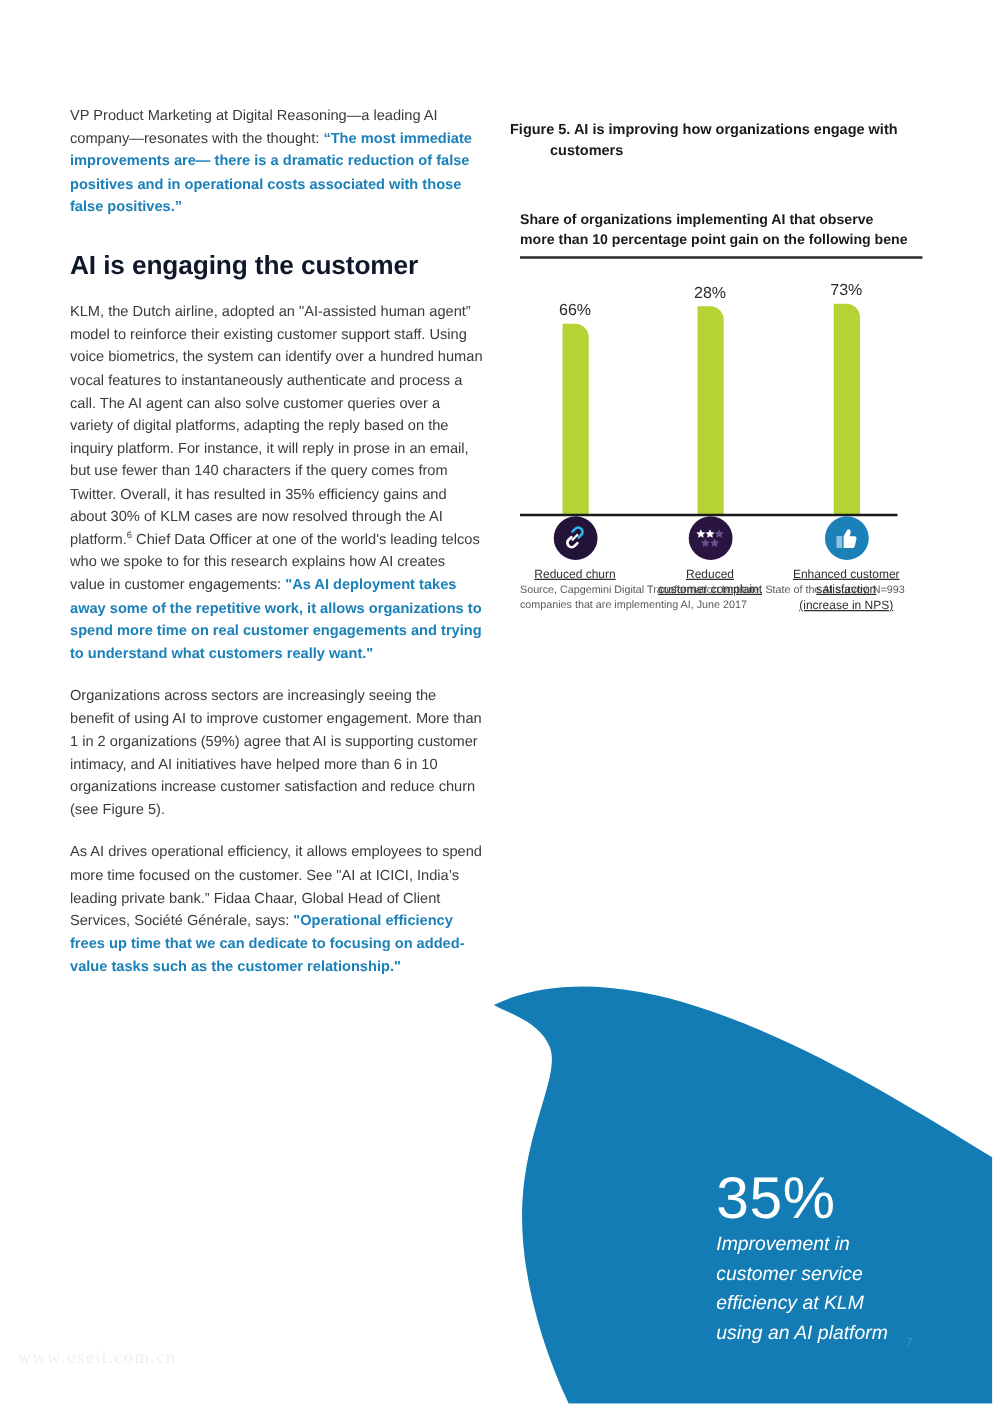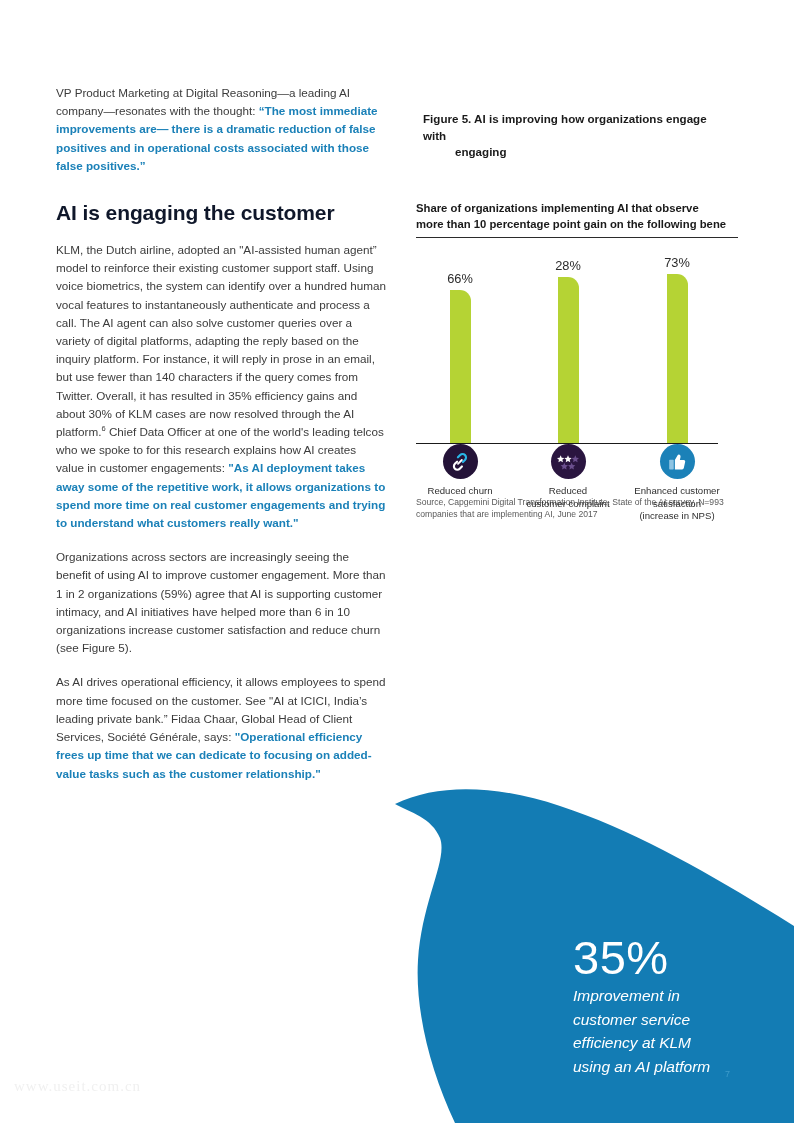--- a/index.html
+++ b/index.html
@@ -24,21 +24,21 @@
   .section-head{
     color:#0f172a;font-size:21px;font-weight:bold;
     margin:26px 0 16px 0;letter-spacing:-0.1px;
   }
   sup{font-size:7.5px;vertical-align:super;line-height:0;}
 
   
   .right-col{position:absolute;left:408px;top:96px;width:340px;}
   .fig-title{
     font-size:11.6px;font-weight:bold;color:#1a1a1a;
-    line-height:16.5px;margin:15px;
+    line-height:16.5px;margin:0;
   }
   .fig-title .ind{display:block;padding-left:32px;}
   .fig-sub{
     margin:39px 0 0 8px;font-size:11.3px;font-weight:bold;
     color:#1a1a1a;line-height:16px;
     width:332px;white-space:nowrap;overflow:hidden;
   }
   .fig-rule{
     margin:5px 0 0 8px;width:322px;height:1.6px;background:#2b2b2b;
   }
@@ -61,21 +61,21 @@
   .icons-row{position:relative;height:104px;}
   .icon-cell{position:absolute;top:0;width:110px;text-align:center;}
   .circ{
     width:35px;height:35px;border-radius:50%;margin:0 auto 6px auto;
     display:flex;align-items:center;justify-content:center;
   }
   .circ.navy{background:#241338;}
   .circ.purple{background:#2a1540;}
   .circ.blue{background:#1b81b8;}
   .icon-cap{
-    font-size:9.6px;color:#2f2f2f;line-height:12.6px;display:block;
+    font-size:9.6px;color:#2f2f2f;line-height:12.6px;display:block;text-decoration:underline;
   }
   .source{
     margin:18px 0 0 8px;font-size:8.6px;color:#5a5a5a;line-height:12px;
     width:330px;
   }
 
   
   .blue-shape{position:absolute;left:0;top:0;width:794px;height:1123px;pointer-events:none;}
   .callout{
     position:absolute;left:573px;top:893px;width:200px;color:#ffffff;margin-top:40px;
@@ -111,21 +111,21 @@
 
     <p class="body-text">Organizations across sectors are increasingly seeing the benefit of using AI to improve customer engagement. More than 1 in 2 organizations (59%) agree that AI is supporting customer intimacy, and AI initiatives have helped more than 6 in 10 organizations increase customer satisfaction and reduce churn (see Figure 5).</p>
 
     <p class="body-text"><span>As AI drives operational efficiency, it allows employees to spend more time focused on the customer. See "AI at ICICI, India’s leading private bank.” Fidaa Chaar, Global Head of Client Services, Société Générale, says: </span><span class="accent">"Operational efficiency frees up time that we can dedicate to focusing on added-value tasks such as the customer relationship."</span></p>
   </div>
 
   <div class="right-col">
 
     <div class="fig-title">
       <span>Figure 5. AI is improving how organizations engage with</span>
-      <span class="ind">engaging</span>
+      <span class="ind">customers</span>
     </div>
 
     <div class="fig-sub">
       <span>Share of organizations implementing AI that observe</span><br>
       <span>more than 10 percentage point gain on the following bene</span>
     </div>
     <div class="fig-rule"></div>
 
     <div class="chart">
       <div class="plot">

